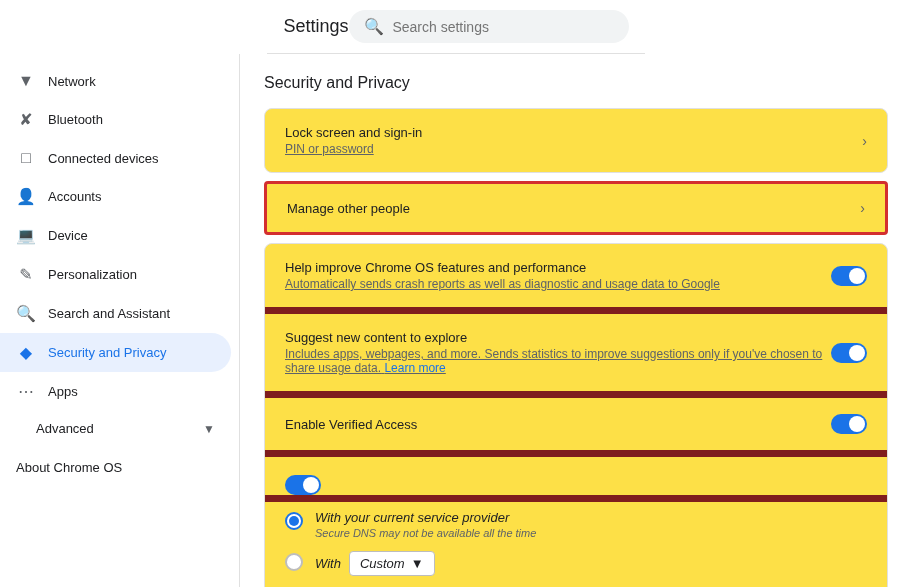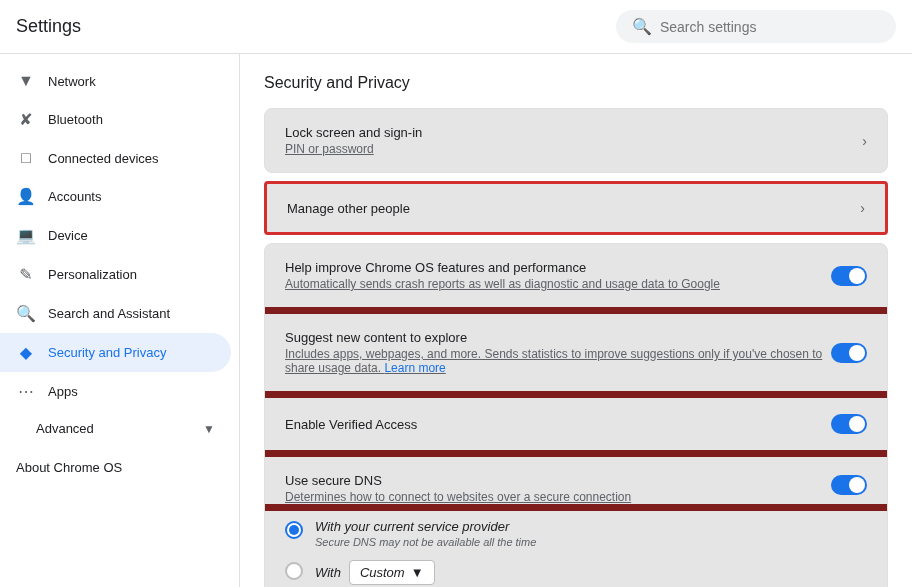--- a/index.html
+++ b/index.html
@@ -1,18 +1,18 @@
 <!DOCTYPE html>
 <html><head>
   <meta charset="utf-8">
   <style>
     * { box-sizing: border-box; margin: 0; padding: 0; }
     body { font-family: 'Segoe UI', Arial, sans-serif; background: #fff; color: #202124; font-size: 14px; height: 587px; overflow: hidden; }
 
-    .app { display: flex; flex-direction: column; height: 587px; }
+    .app { display: flex; flex-direction: column; height: 587px; align-items: center; }
 
     
     .header { display: flex; align-items: center; padding: 10px 16px; border-bottom: 1px solid #e0e0e0; min-height: 52px; }
     .header-title { font-size: 18px; font-weight: 500; color: #202124; margin-right: auto; }
     .search-bar { display: flex; align-items: center; background: #f1f3f4; border-radius: 24px; padding: 7px 16px; width: 280px; gap: 8px; }
     .search-bar input { background: transparent; border: none; outline: none; font-size: 14px; color: #202124; width: 200px; }
     .search-icon { color: #5f6368; font-size: 16px; }
 
     
     .body { display: flex; flex: 1; overflow: hidden; }
@@ -23,21 +23,21 @@
     .sidebar-item.active { background: #e8f0fe; color: #1a73e8; font-weight: 500; }
     .sidebar-item .item-icon { width: 20px; text-align: center; font-size: 16px; color: #5f6368; }
     .sidebar-item.active .item-icon { color: #1a73e8; }
     .sidebar-dropdown { display: flex; align-items: center; padding: 10px 24px; cursor: pointer; gap: 12px; font-size: 13px; color: #202124; }
     .sidebar-dropdown .chevron { margin-left: auto; font-size: 12px; color: #5f6368; }
 
     
     .main { flex: 1; padding: 20px 24px; overflow-y: auto; background: #fff; }
     .section-title { font-size: 16px; font-weight: 400; color: #202124; margin-bottom: 16px; }
 
-    .settings-card { background: #e5e5e5; border: 1px solid #e0e0e0; border-radius: 8px; margin-bottom: 8px; overflow: hidden; }
+    .settings-card { background: #fde047; border: 1px solid #e0e0e0; border-radius: 8px; margin-bottom: 8px; overflow: hidden; }
     .settings-row { display: flex; align-items: center; padding: 16px 20px; border-bottom: 7px solid #7f1d1d; cursor: pointer; }
     .settings-row:last-child { border-bottom: none; }
     .row-content { flex: 1; }
     .row-title { font-size: 13px; color: #202124; font-weight: 400; }
     .row-subtitle { font-size: 12px; color: #5f6368; margin-top: 2px; text-decoration: underline; }
     .row-subtitle a { color: #1a73e8; text-decoration: none; }
     .row-arrow { color: #5f6368; font-size: 14px; margin-left: 8px; }
 
     
     .highlighted-card { border: 3px solid #d32f2f !important; border-radius: 4px !important; }
@@ -189,24 +189,20 @@
           <div class="row-content">
             <div class="row-title">Enable Verified Access</div>
           </div>
           <label class="toggle">
             <input type="checkbox" checked="" style="">
             <span class="toggle-slider"></span>
           </label>
         </div>
 
         <div class="settings-row" style="align-items:flex-start; padding-bottom: 0;">
-          <div class="row-content">
-            <div class="row-title">Use secure DNS</div>
-            <div class="row-subtitle">Determines how to connect to websites over a secure connection</div>
-          </div>
           <label class="toggle" style="margin-top:2px;">
             <input type="checkbox" checked="" style="">
             <span class="toggle-slider"></span>
           </label>
         </div>
 
         <div class="radio-group">
           
           <div class="radio-option">
             <div class="radio-circle selected"></div>

